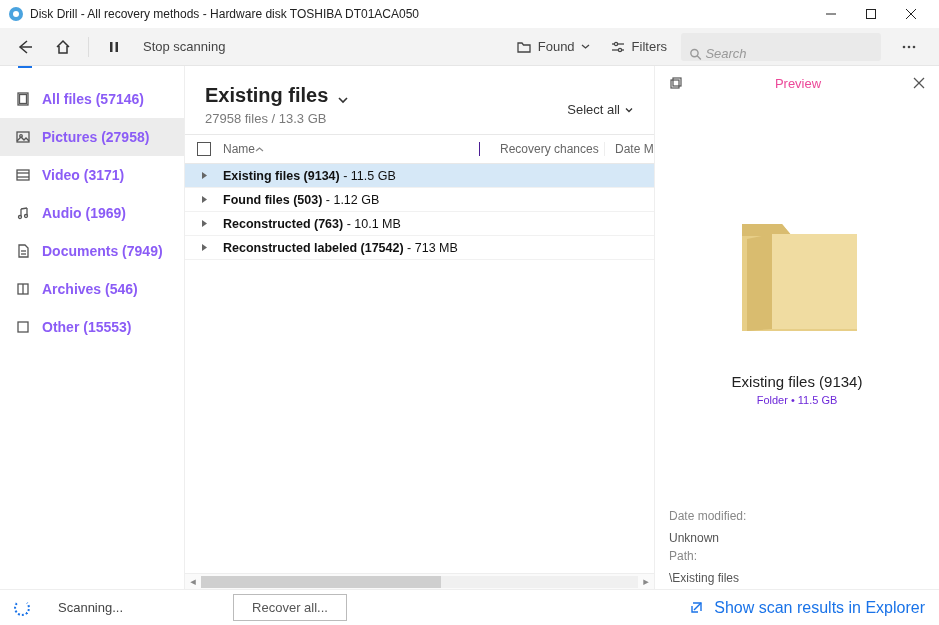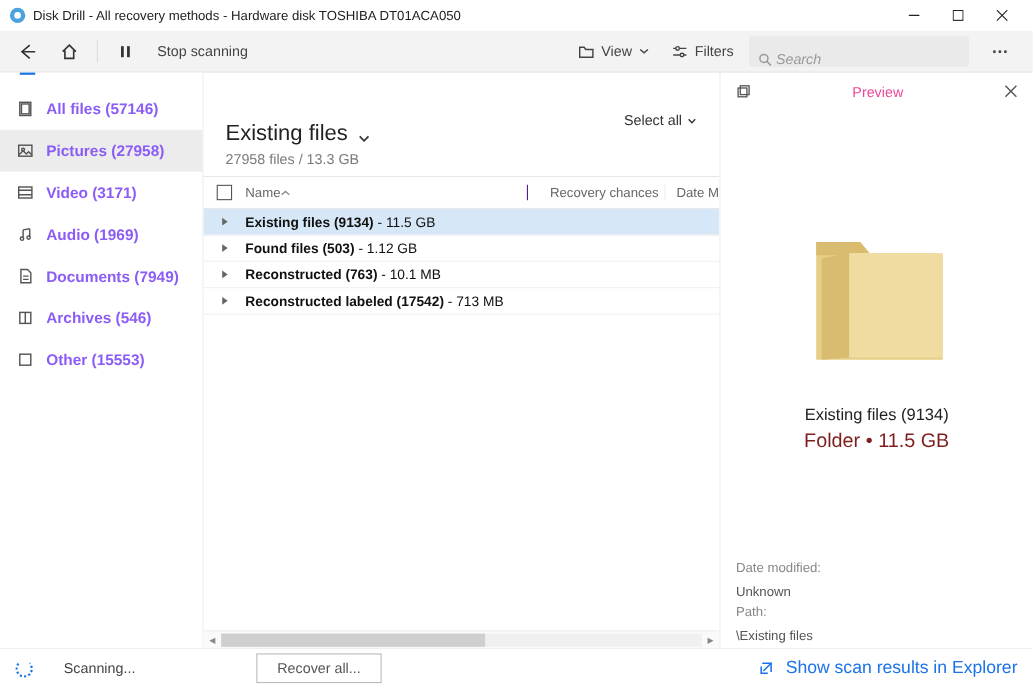--- a/index.html
+++ b/index.html
@@ -32,21 +32,21 @@
   .side-item { display: flex; align-items: center; gap: 10px; height: 38px; padding: 0 14px; font-size: 14px; font-weight: 600; color: #8b5cf6; }
   .side-item.selected { background: #ececec; }
   .side-item .icn { width: 18px; display: flex; justify-content: center; color: #555; }
 
   
   .main { flex: 1; display: flex; min-width: 0; }
   .center { flex: 1; min-width: 0; display: flex; flex-direction: column; }
 
   .crumb-row { display: flex; align-items: flex-start; padding: 18px 20px 8px 20px; }
   .crumb-row .titleblock { flex: 1; }
-  .crumb-row h1 { font-size: 20px; font-weight: 400; display: flex; align-items: flex-end; gap: 8px; margin-top: 26px; }
+  .crumb-row h1 { font-size: 20px; font-weight: 700; display: flex; align-items: flex-end; gap: 8px; }
   .crumb-row .sub { color: #7a7a7a; font-size: 13px; margin-top: 4px; }
   .crumb-row .selectall { color: #333; font-size: 13px; display: flex; align-items: center; gap: 4px; padding-top: 18px; }
 
   .table-head { display: flex; align-items: center; height: 30px; border-top: 1px solid #e8e8e8; border-bottom: 1px solid #e8e8e8; font-size: 12px; color: #666; }
   .table-head .col-chk { width: 38px; display:flex; justify-content:center; }
   .table-head .col-name { flex: 1; padding-left: 0; display:flex; align-items:center; }
   .table-head .col-rec { width: 125px; border-left: 1px solid #4c1d95; padding-left: 20px; }
   .table-head .col-date { width: 50px; border-left: 1px solid #eee; padding-left: 10px; white-space: nowrap; overflow:hidden; }
   .chkbox { width: 14px; height: 14px; border: 1.5px solid #555; }
 
@@ -61,21 +61,21 @@
   .hscroll .arrow { width:16px; text-align:center; color:#888; font-size:11px; }
   .hscroll .track { flex:1; height:12px; background:#f0f0f0; position:relative; }
   .hscroll .thumb { position:absolute; left:0; top:0; bottom:0; width:55%; background:#cfcfcf; }
 
   
   .preview { width: 285px; border-left: 1px solid #eee; display:flex; flex-direction:column; padding: 0 14px; }
   .preview-head { height: 34px; display: flex; align-items: center; justify-content: flex-end; color: #ec4899; font-size: 13px; }
   .preview-head .ph-title { flex:1; text-align:center; }
   .preview .folder-wrap { flex:1; display:flex; flex-direction:column; align-items:center; justify-content:center; }
   .preview .pname { font-size: 15px; color:#222; margin-top: 14px; }
-  .preview .pmeta { font-size: 18px; color:#7f1d1d; margin-top: 4px; }
+  .preview .pmeta { font-size: 11px; color:#6d28d9; margin-top: 4px; }
   .preview .kv { font-size: 12px; color:#555; margin-top: 14px; }
   .preview .kv div { display:flex; gap: 8px; margin-bottom: 4px; flex-direction: column; }
   .preview .kv .k { color:#888; width: 90px; }
 
   
   .footer { height: 36px; display:flex; align-items:center; padding: 0 14px; border-top:1px solid #eee; }
   .footer .status { display:flex; align-items:center; gap:28px; color:#444; font-size:13px; }
   .footer .recover { margin-left: 110px; border:1px solid #bbb; padding: 5px 18px; font-size:13px; color:#555; background:#fff; }
   .footer .explorer { margin-left:auto; display:flex; align-items:center; gap:10px; color:#1a73e8; font-size:16px; }
 
@@ -132,21 +132,21 @@
       </svg>
   </span>
   <span class="btn-text">
     <span>Stop scanning</span>
   </span>
   <span class="spacer"></span>
   <span class="btn-text">
     <svg width="16" height="16" viewBox="0 0 16 16" fill="none" stroke="#444" stroke-width="1.3">
         <path d="M2 4h4l1.5 2H14v7H2z"></path>
       </svg>
-    <span>View</span>
+    <span>Found</span>
     <svg width="9" height="9" viewBox="0 0 9 9" fill="none" stroke="#444" stroke-width="1.3">
         <path d="M1 3l3.5 3L8 3"></path>
       </svg>
   </span>
   <span class="btn-text">
     <svg width="16" height="16" viewBox="0 0 16 16" fill="none" stroke="#444" stroke-width="1.3">
         <line x1="2" y1="5" x2="14" y2="5"></line>
         <line x1="2" y1="11" x2="14" y2="11"></line>
         <circle cx="6" cy="5" r="1.6" fill="#fff"></circle>
         <circle cx="10" cy="11" r="1.6" fill="#fff"></circle>

